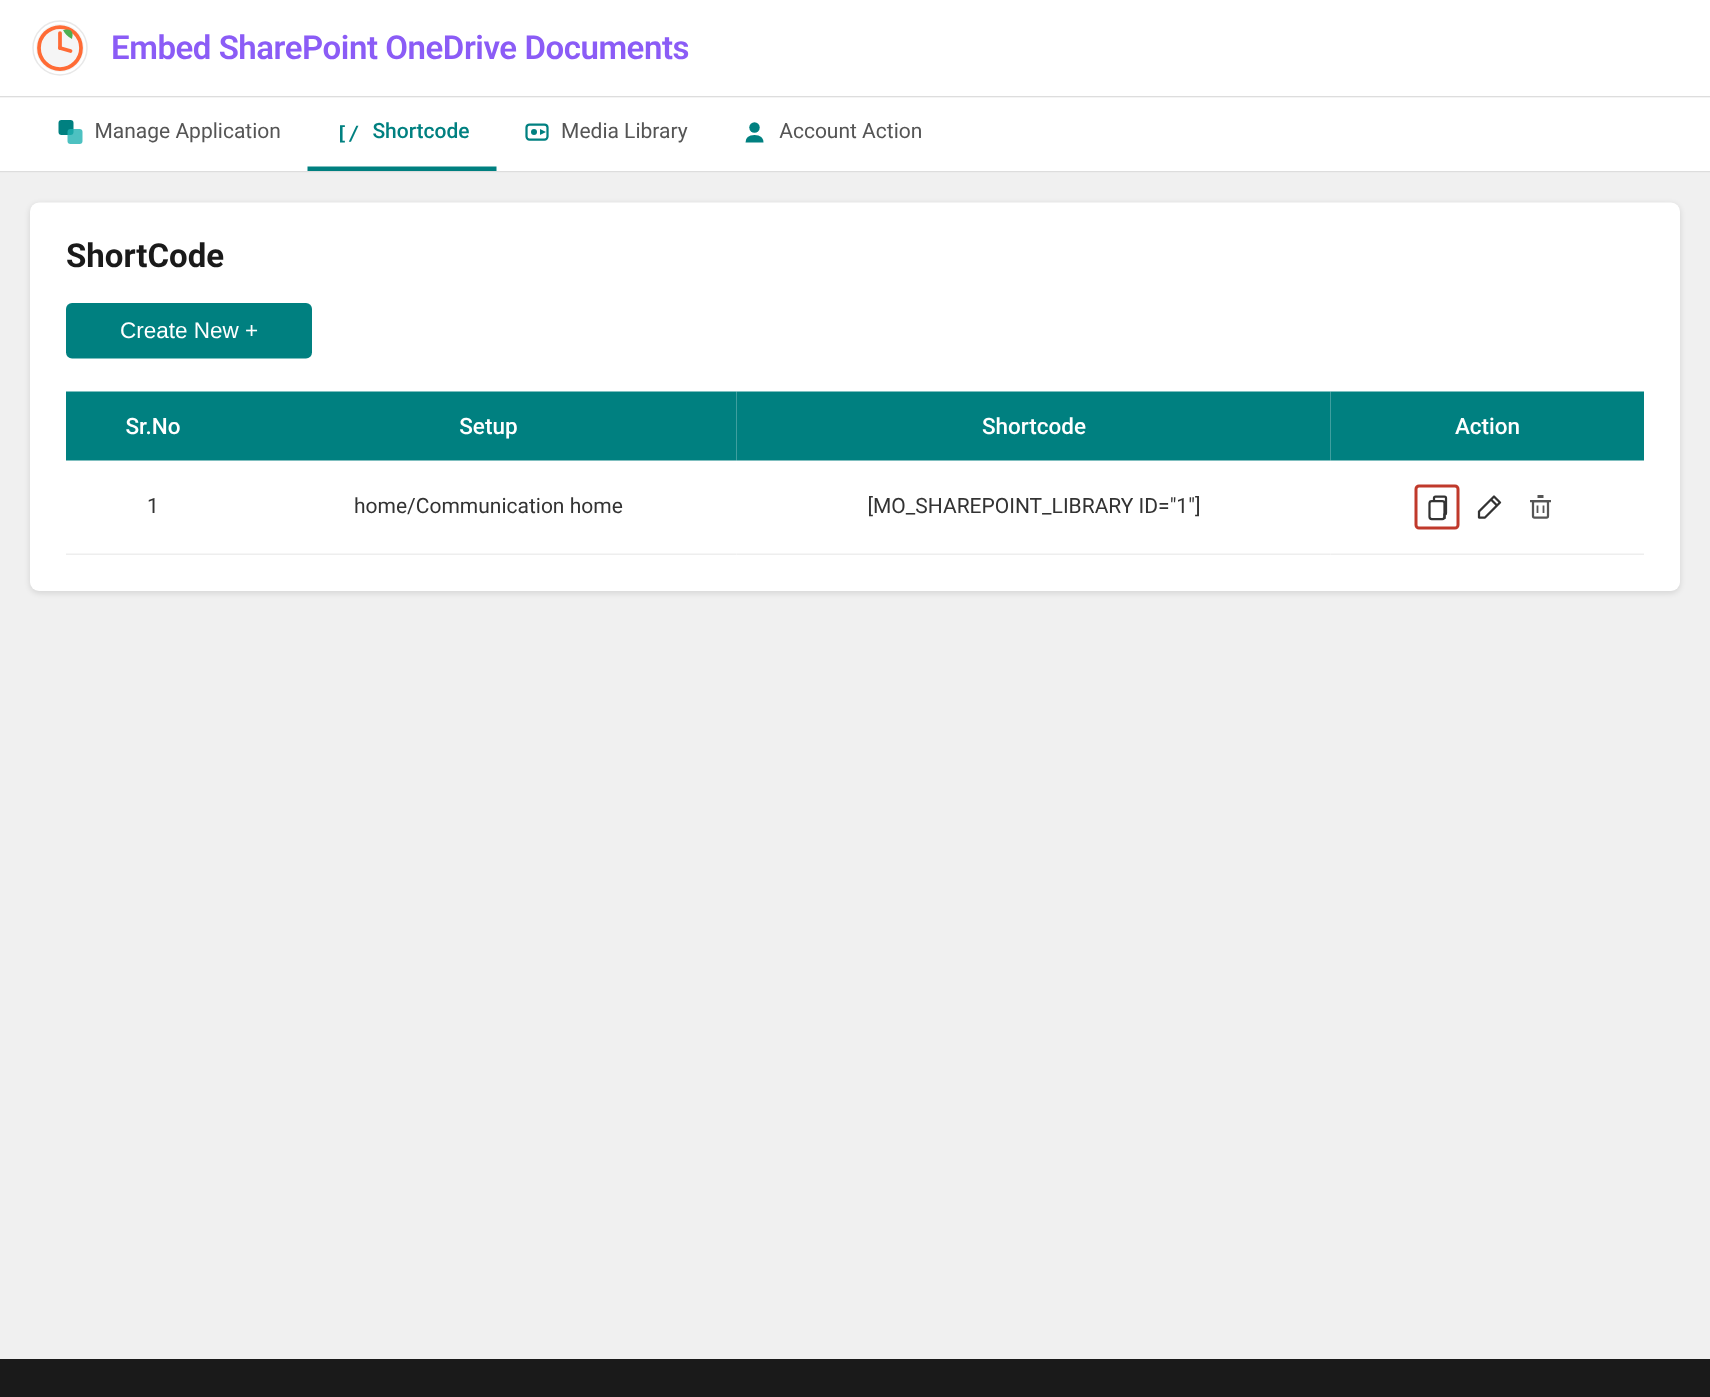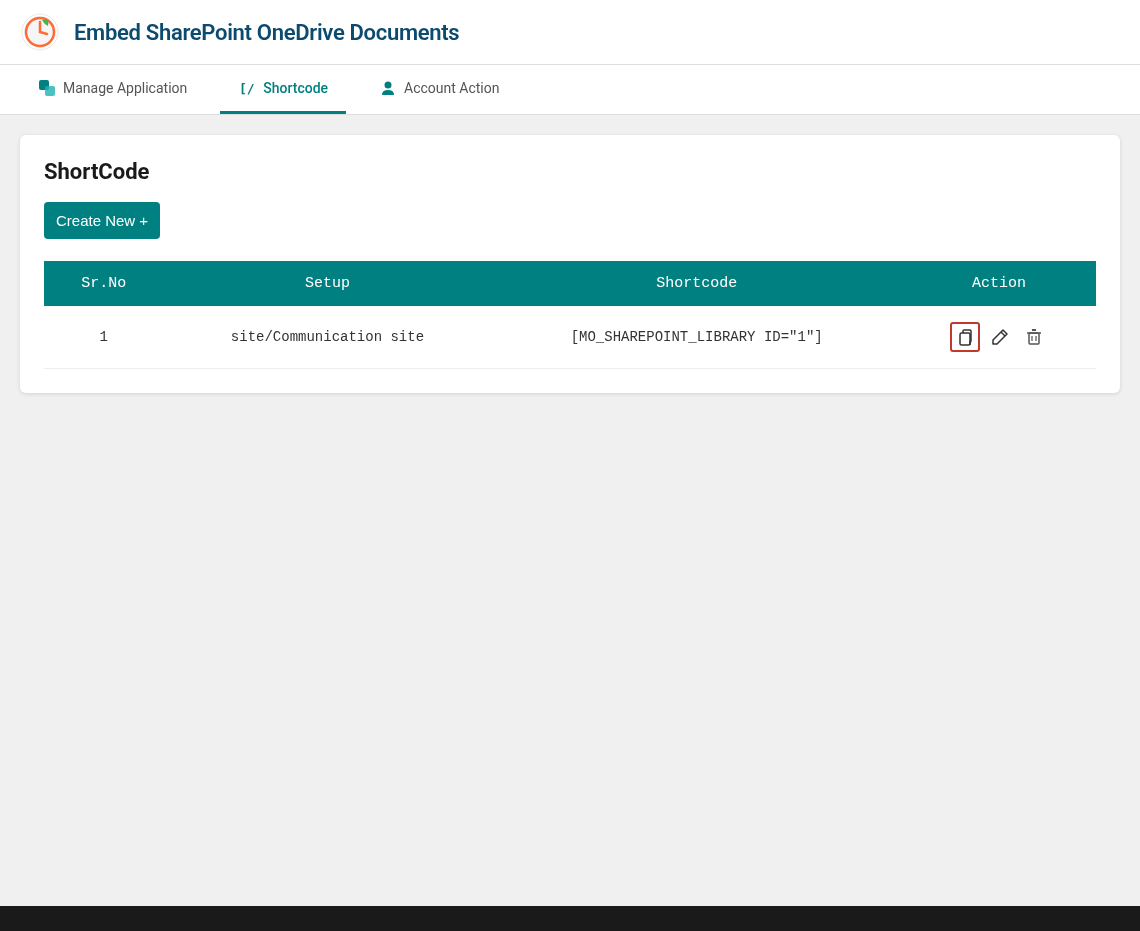--- a/index.html
+++ b/index.html
@@ -20,30 +20,30 @@
 
     .app-logo {
       width: 40px;
       height: 40px;
       flex-shrink: 0;
     }
 
     .app-title {
       font-size: 22px;
       font-weight: 600;
-      color: #0c4a6e;
+      color: #8b5cf6;
       letter-spacing: -0.3px;
     }
 
     .nav-bar {
       background: #fff;
       padding: 0 20px;
       display: flex;
       align-items: center;
-      gap: 15px;
+      gap: 0;
       border-bottom: 1px solid #ddd;
     }
 
     .nav-item {
       display: flex;
       align-items: center;
       gap: 7px;
       padding: 14px 18px;
       font-size: 14px;
       color: #555;
@@ -85,34 +85,33 @@
       font-weight: 700;
       color: #1a1a1a;
       margin-bottom: 18px;
     }
 
     .create-btn {
       background: #008080;
       color: #fff;
       border: none;
       border-radius: 4px;
-      padding: 10px 12px;
+      padding: 10px 36px;
       font-size: 15px;
       font-weight: 500;
       cursor: pointer;
       margin-bottom: 22px;
       display: inline-flex;
       align-items: center;
       gap: 4px;
     }
 
     .data-table {
       width: 100%;
       border-collapse: collapse;
-      font-family: Liberation Mono, monospace;
     }
 
     .data-table thead tr {
       background: #008080;
       color: #fff;
     }
 
     .data-table thead th {
       padding: 14px 20px;
       font-size: 15px;
@@ -193,20 +192,30 @@
     </span>
     <span>Manage Application</span>
   </a>
   <a class="nav-item active">
     <span class="nav-icon">
       <svg width="18" height="18" viewBox="0 0 18 18">
         <text x="1" y="14" font-size="13" fill="#008080" font-family="monospace" font-weight="bold">[/]</text>
       </svg>
     </span>
     <span>Shortcode</span>
+  </a>
+  <a class="nav-item">
+    <span class="nav-icon">
+      <svg width="18" height="18" viewBox="0 0 18 18">
+        <rect x="2" y="4" width="14" height="10" rx="2" fill="none" stroke="#008080" stroke-width="1.5"></rect>
+        <circle cx="7" cy="9" r="2" fill="#008080"></circle>
+        <path d="M11 7 L15 9 L11 11Z" fill="#008080"></path>
+      </svg>
+    </span>
+    <span>Media Library</span>
   </a>
   <a class="nav-item">
     <span class="nav-icon">
       <svg width="18" height="18" viewBox="0 0 18 18">
         <circle cx="9" cy="6" r="3.5" fill="#008080"></circle>
         <path d="M3 16 Q3 11 9 11 Q15 11 15 16" fill="#008080"></path>
       </svg>
     </span>
     <span>Account Action</span>
   </a>
@@ -223,21 +232,21 @@
         <tr>
           <th>Sr.No</th>
           <th>Setup</th>
           <th>Shortcode</th>
           <th>Action</th>
         </tr>
       </thead>
       <tbody>
         <tr class="table-row">
           <td>1</td>
-          <td>site/Communication site</td>
+          <td>home/Communication home</td>
           <td>[MO_SHAREPOINT_LIBRARY ID="1"]</td>
           <td>
             <div class="action-group">
               <button class="action-btn copy-btn" title="Copy">
                 <svg width="20" height="20" viewBox="0 0 20 20">
                   <rect x="5" y="6" width="10" height="12" rx="1.5" fill="none" stroke="#333" stroke-width="1.5"></rect>
                   <path d="M8 6 L8 4 Q8 3 9 3 L15 3 Q16 3 16 4 L16 14 Q16 15 15 15 L15 18" fill="none" stroke="#333" stroke-width="1.5"></path>
                 </svg>
               </button>
               <button class="action-btn" title="Edit">

